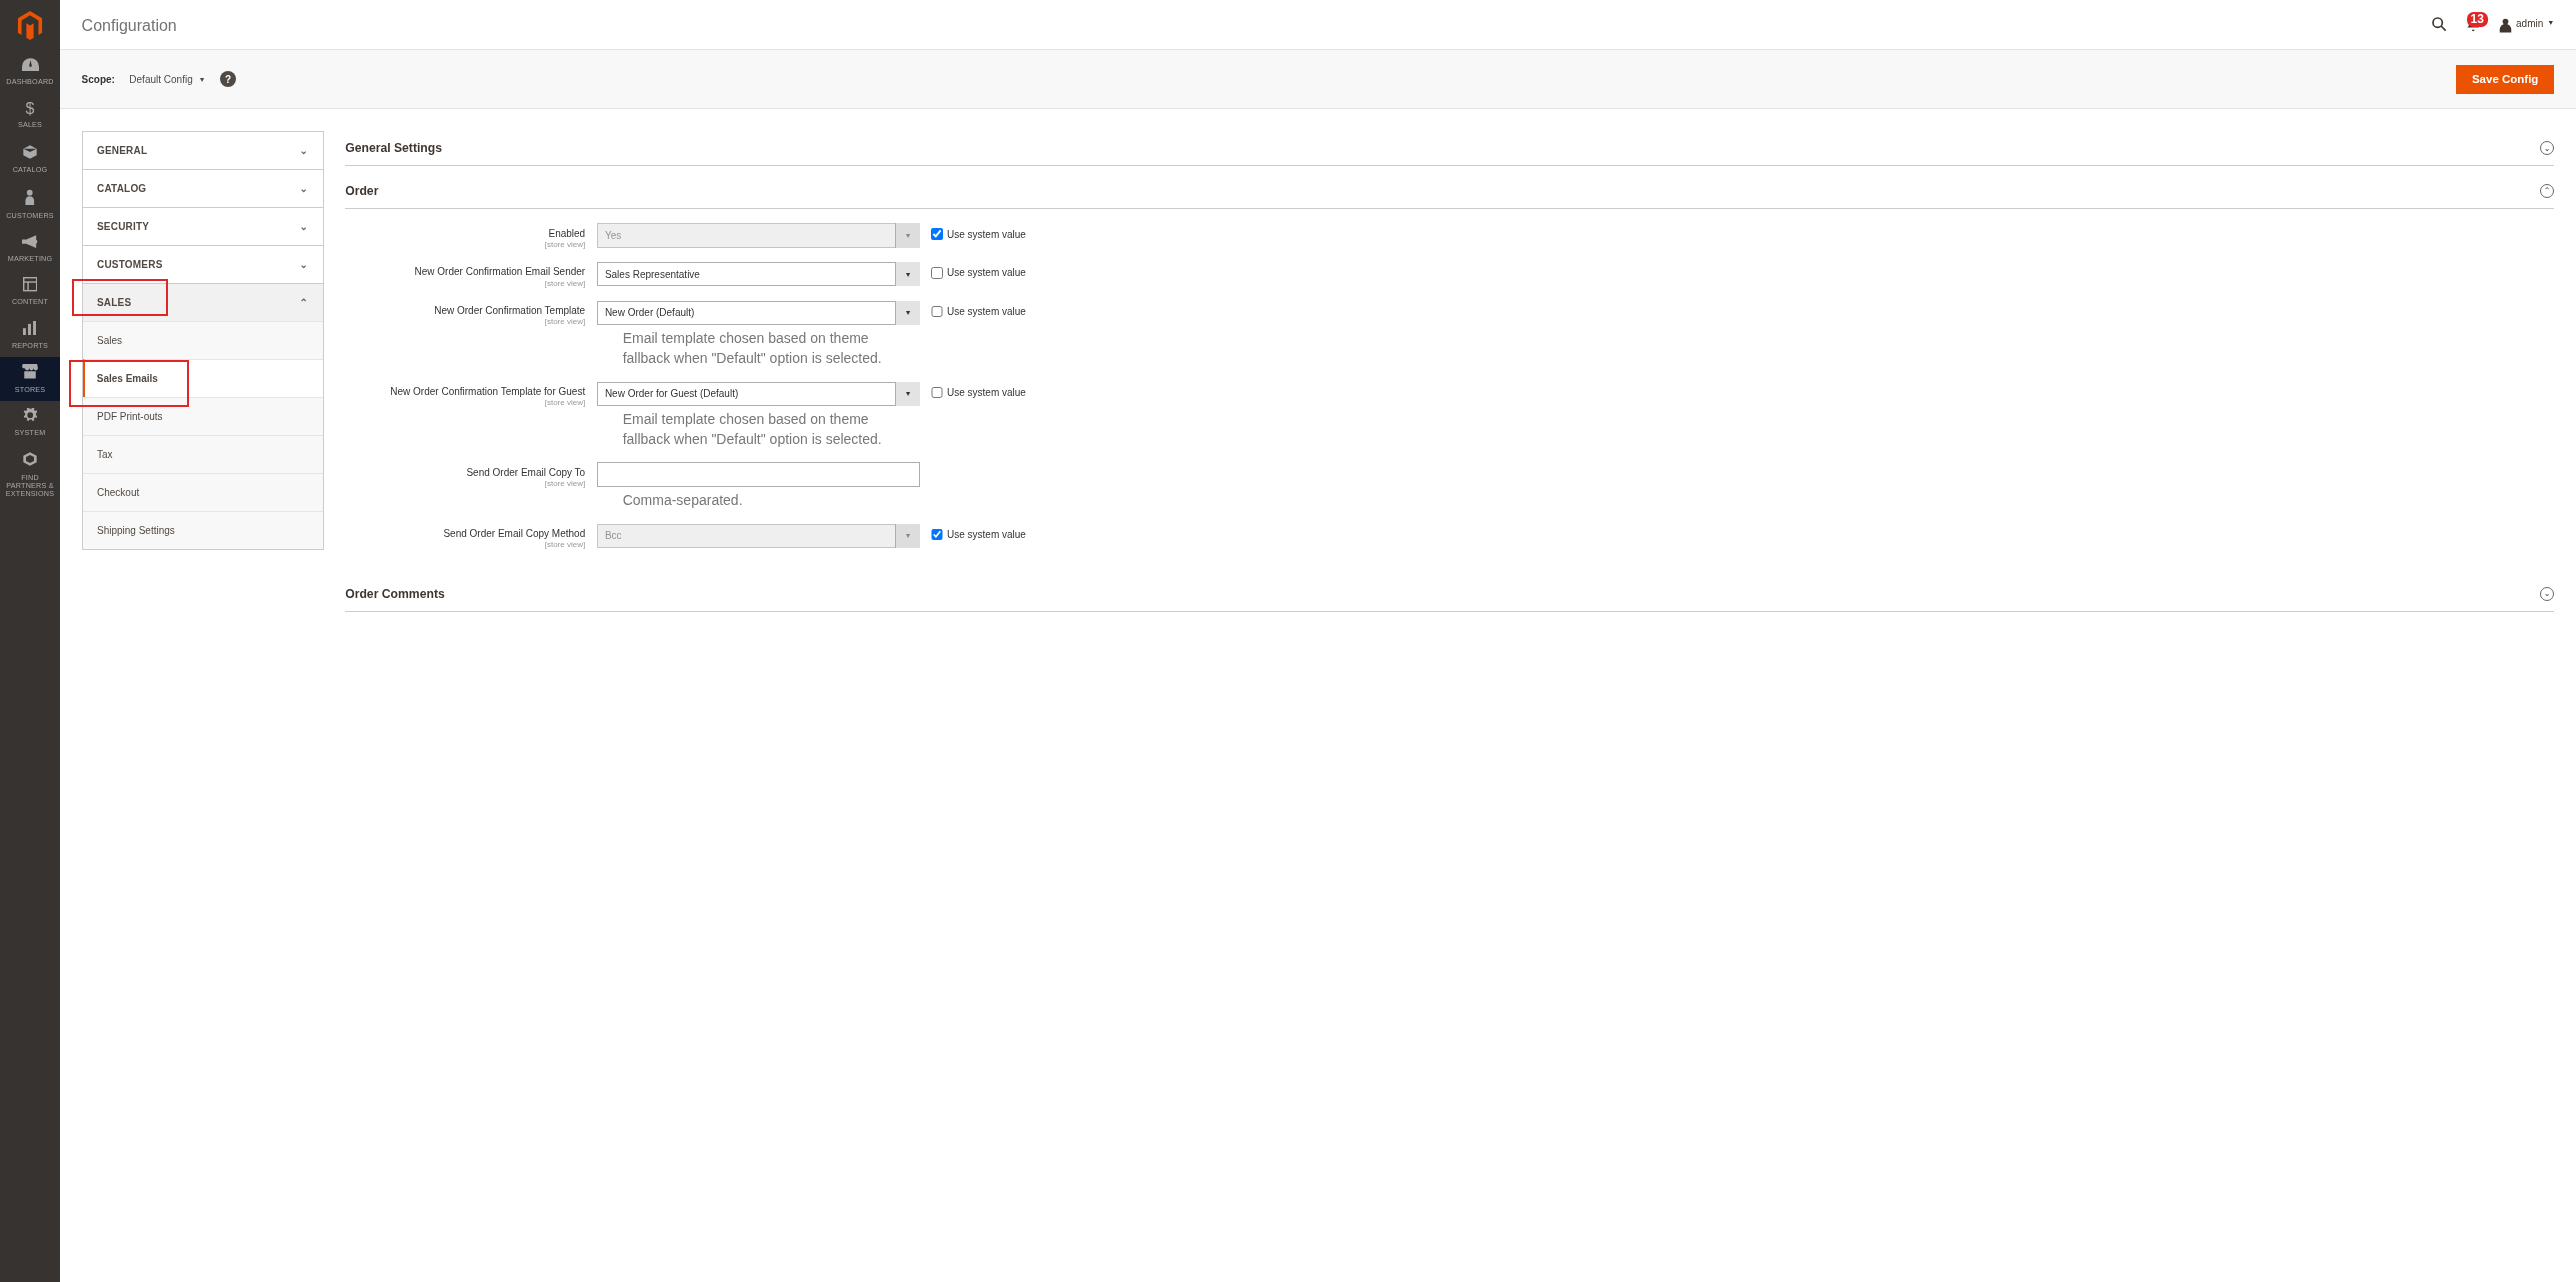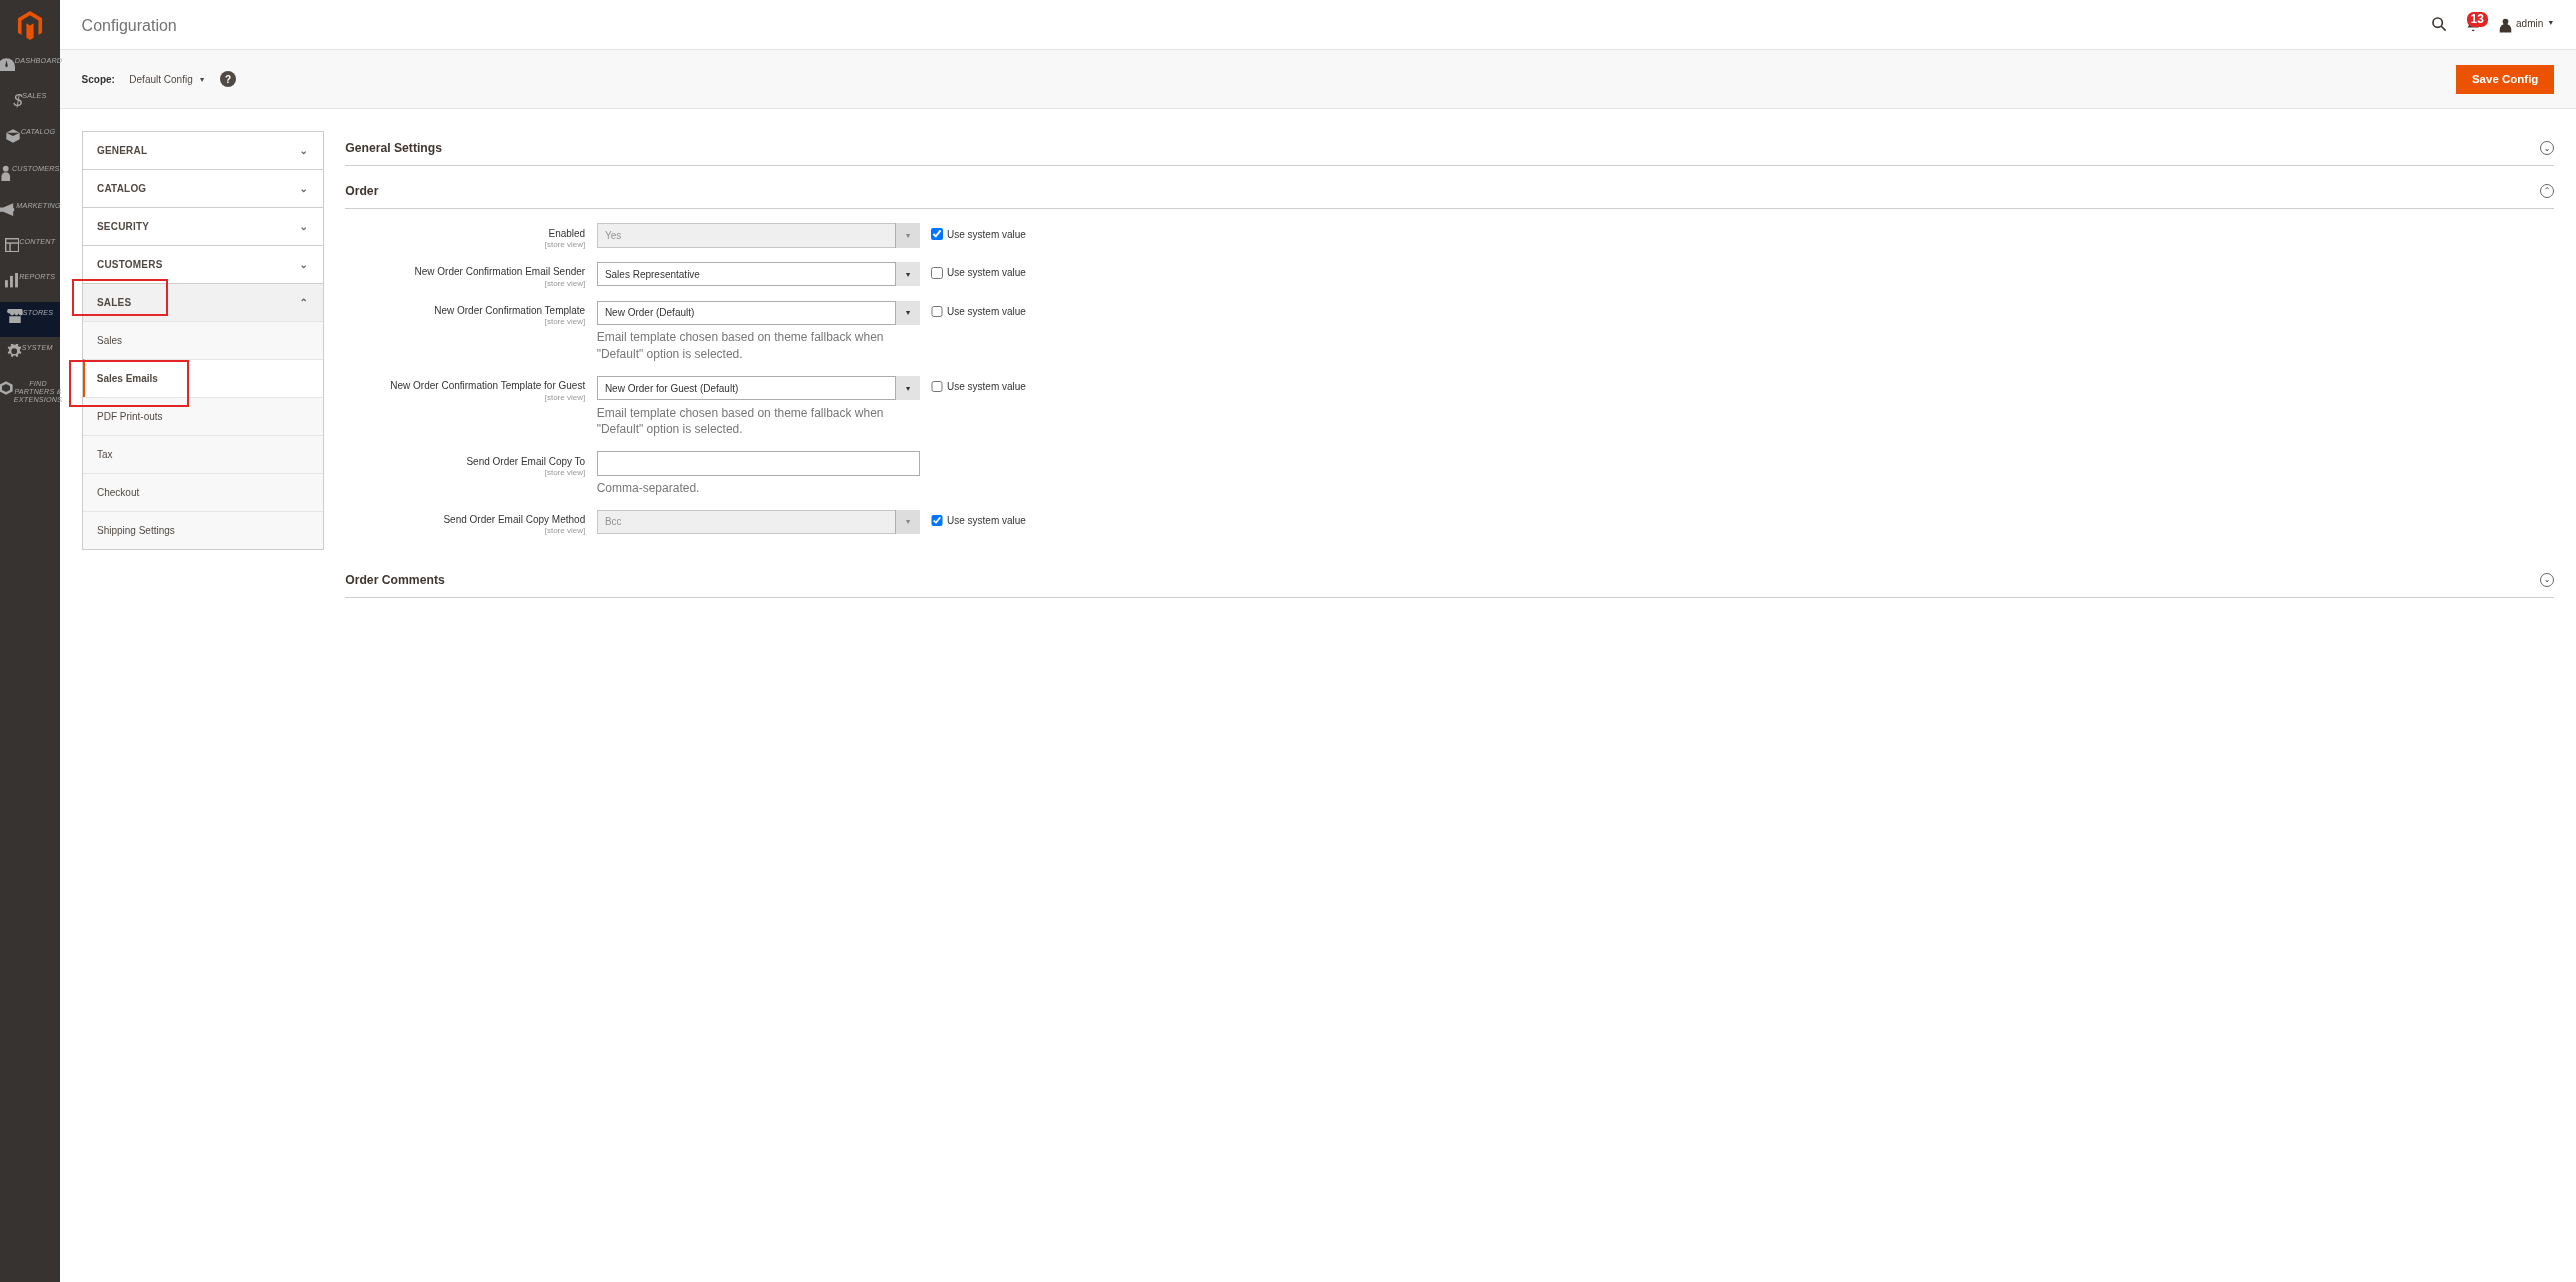--- a/index.html
+++ b/index.html
@@ -2,21 +2,21 @@
 <html style="font-size:11.5px"><head>
 <meta charset="utf-8">
 <style>
 * { box-sizing: border-box; margin: 0; padding: 0; }
 body { font-family: 'Helvetica Neue', Helvetica, Arial, sans-serif; font-size: 10px; color: #333; background: #fff; }
 
 
 .sidebar { position: fixed; left: 0; top: 0; width: 60px; height: 100vh; background: #373330; color: #aaa; display: flex; flex-direction: column; z-index: 100; }
 .sidebar-logo { height: 50px; display: flex; align-items: center; justify-content: center; background: #373330; }
 .sidebar-logo svg { width: 26px; height: 29px; }
-.sidebar-item { display: flex; flex-direction: row; align-items: flex-start; justify-content: center; padding: 7.2px 2.9px; cursor: pointer; text-align: center; font-style: italic; }
+.sidebar-item { display: flex; flex-direction: column; align-items: center; justify-content: center; padding: 7.2px 2.9px; cursor: pointer; text-align: center; }
 .sidebar-item.active { background: #0f172a; }
 .sidebar-item .icon { font-size: 16px; color: #aaa; margin-bottom: 2.9px; }
 .sidebar-item .label { font-size: 7.2px; color: #aaa; letter-spacing: 0.2px; line-height: 1.1; }
 
 
 .main { margin-left: 60px; padding: 0; }
 
 
 .page-header { display: flex; align-items: center; justify-content: space-between; padding: 16px 21.6px 14.4px 21.6px; }
 .page-title { font-size: 16px; font-weight: 400; color: #737373; }
@@ -67,21 +67,21 @@
 .field-input-col { width: 323px; flex-shrink: 0; }
 .field-check-col { display: flex; align-items: center; gap: 4.3px; padding-top: 5px; }
 .field-check-col label { font-size: 10px; color: #333; cursor: pointer; }
 
 .select-wrap { position: relative; width: 100%; }
 .select-field { width: 100%; height: 24.4px; border: 0.7px solid #adadad; background: #fff; padding: 0 26px 0 7.2px; font-size: 10px; color: #333; appearance: none; cursor: pointer; }
 .select-field:disabled { background: #e9e9e9; color: #666; cursor: default; }
 .select-arrow { position: absolute; right: 0; top: 0; width: 24.4px; height: 24.4px; border-left: 0.7px solid #adadad; display: flex; align-items: center; justify-content: center; pointer-events: none; font-size: 7.2px; color: #333; background: #e3e3e3; }
 .select-arrow.disabled { background: #ddd; color: #888; }
 .text-field { width: 100%; height: 24.4px; border: 0.7px solid #adadad; padding: 0 7.2px; font-size: 10px; }
-.field-note { font-size: 12px; color: #777; margin-top: 4.3px; line-height: 1.4; }
+.field-note { font-size: 14px; color: #777; margin-top: 4.3px; line-height: 1.4; margin-left: 26px; }
 
 input[type="checkbox"] { width: 11.5px; height: 11.5px; cursor: pointer; }
 
 .tabs-wrapper { position: relative; }
 </style>
 </head>
 <body>
 
 <nav class="sidebar">
   <div class="sidebar-logo">

